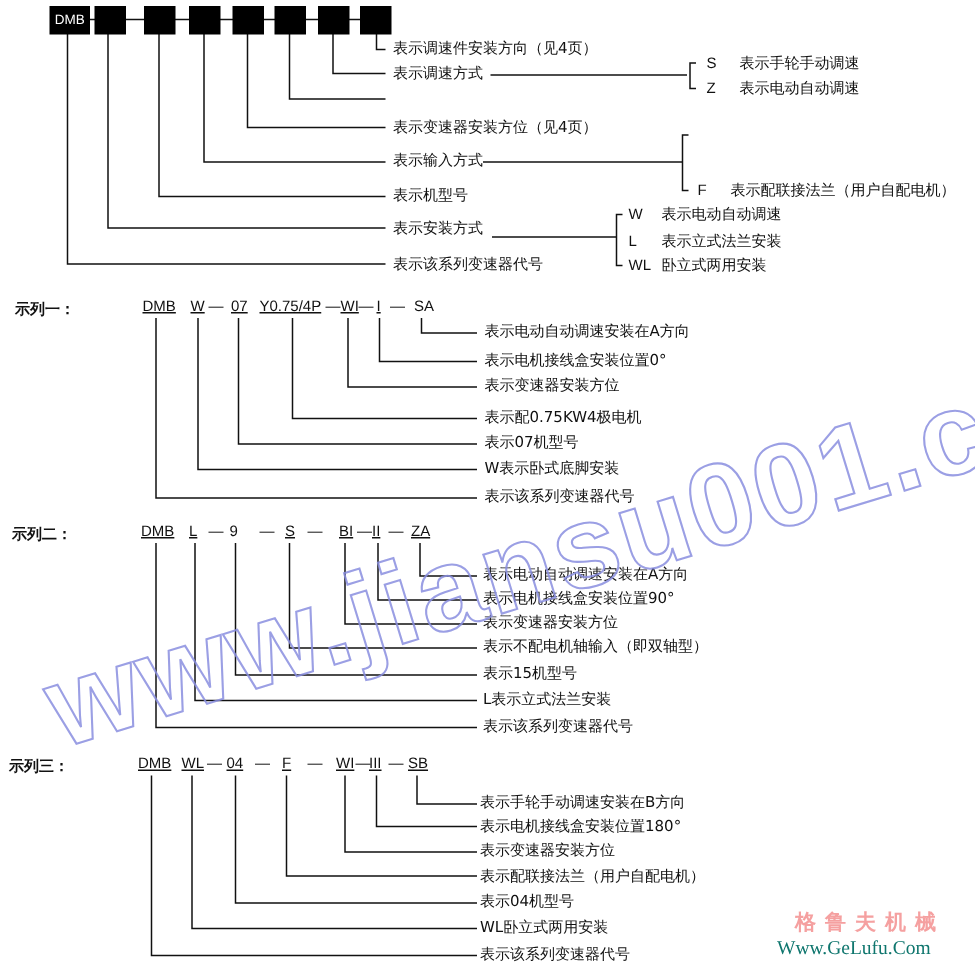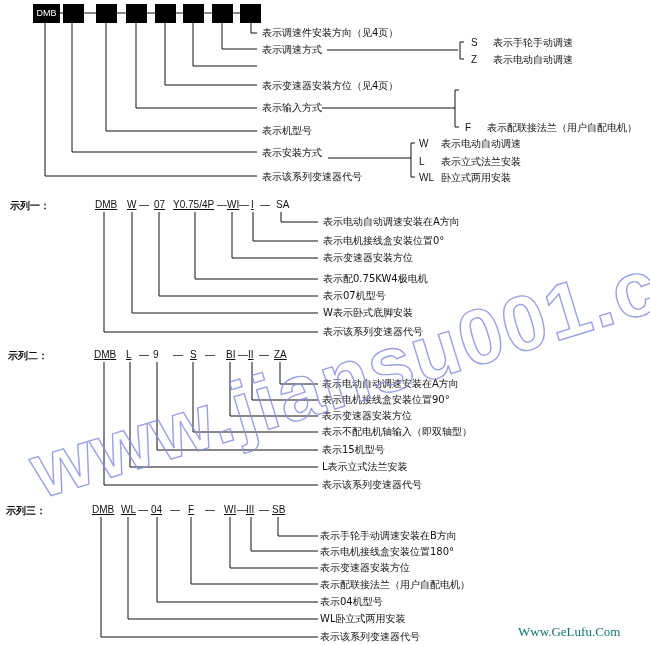--- a/index.html
+++ b/index.html
@@ -172,14 +172,15 @@
 
   <div class="t" style="left:320px;top:530px">表示手轮手动调速安装在B方向</div>
   <div class="t" style="left:320px;top:546px">表示电机接线盒安装位置180°</div>
   <div class="t" style="left:320px;top:562px">表示变速器安装方位</div>
   <div class="t" style="left:320px;top:579px">表示配联接法兰（用户自配电机）</div>
   <div class="t" style="left:320px;top:596px">表示04机型号</div>
   <div class="t" style="left:320px;top:613px">WL卧立式两用安装</div>
   <div class="t" style="left:320px;top:631px">表示该系列变速器代号</div>
 
   <div class="wm">www.jiansu001.com</div>
+  <div class="brand-cn">格鲁夫机械</div>
   <div class="brand-url">Www.GeLufu.Com</div>
 </div>
 
 </body></html>

